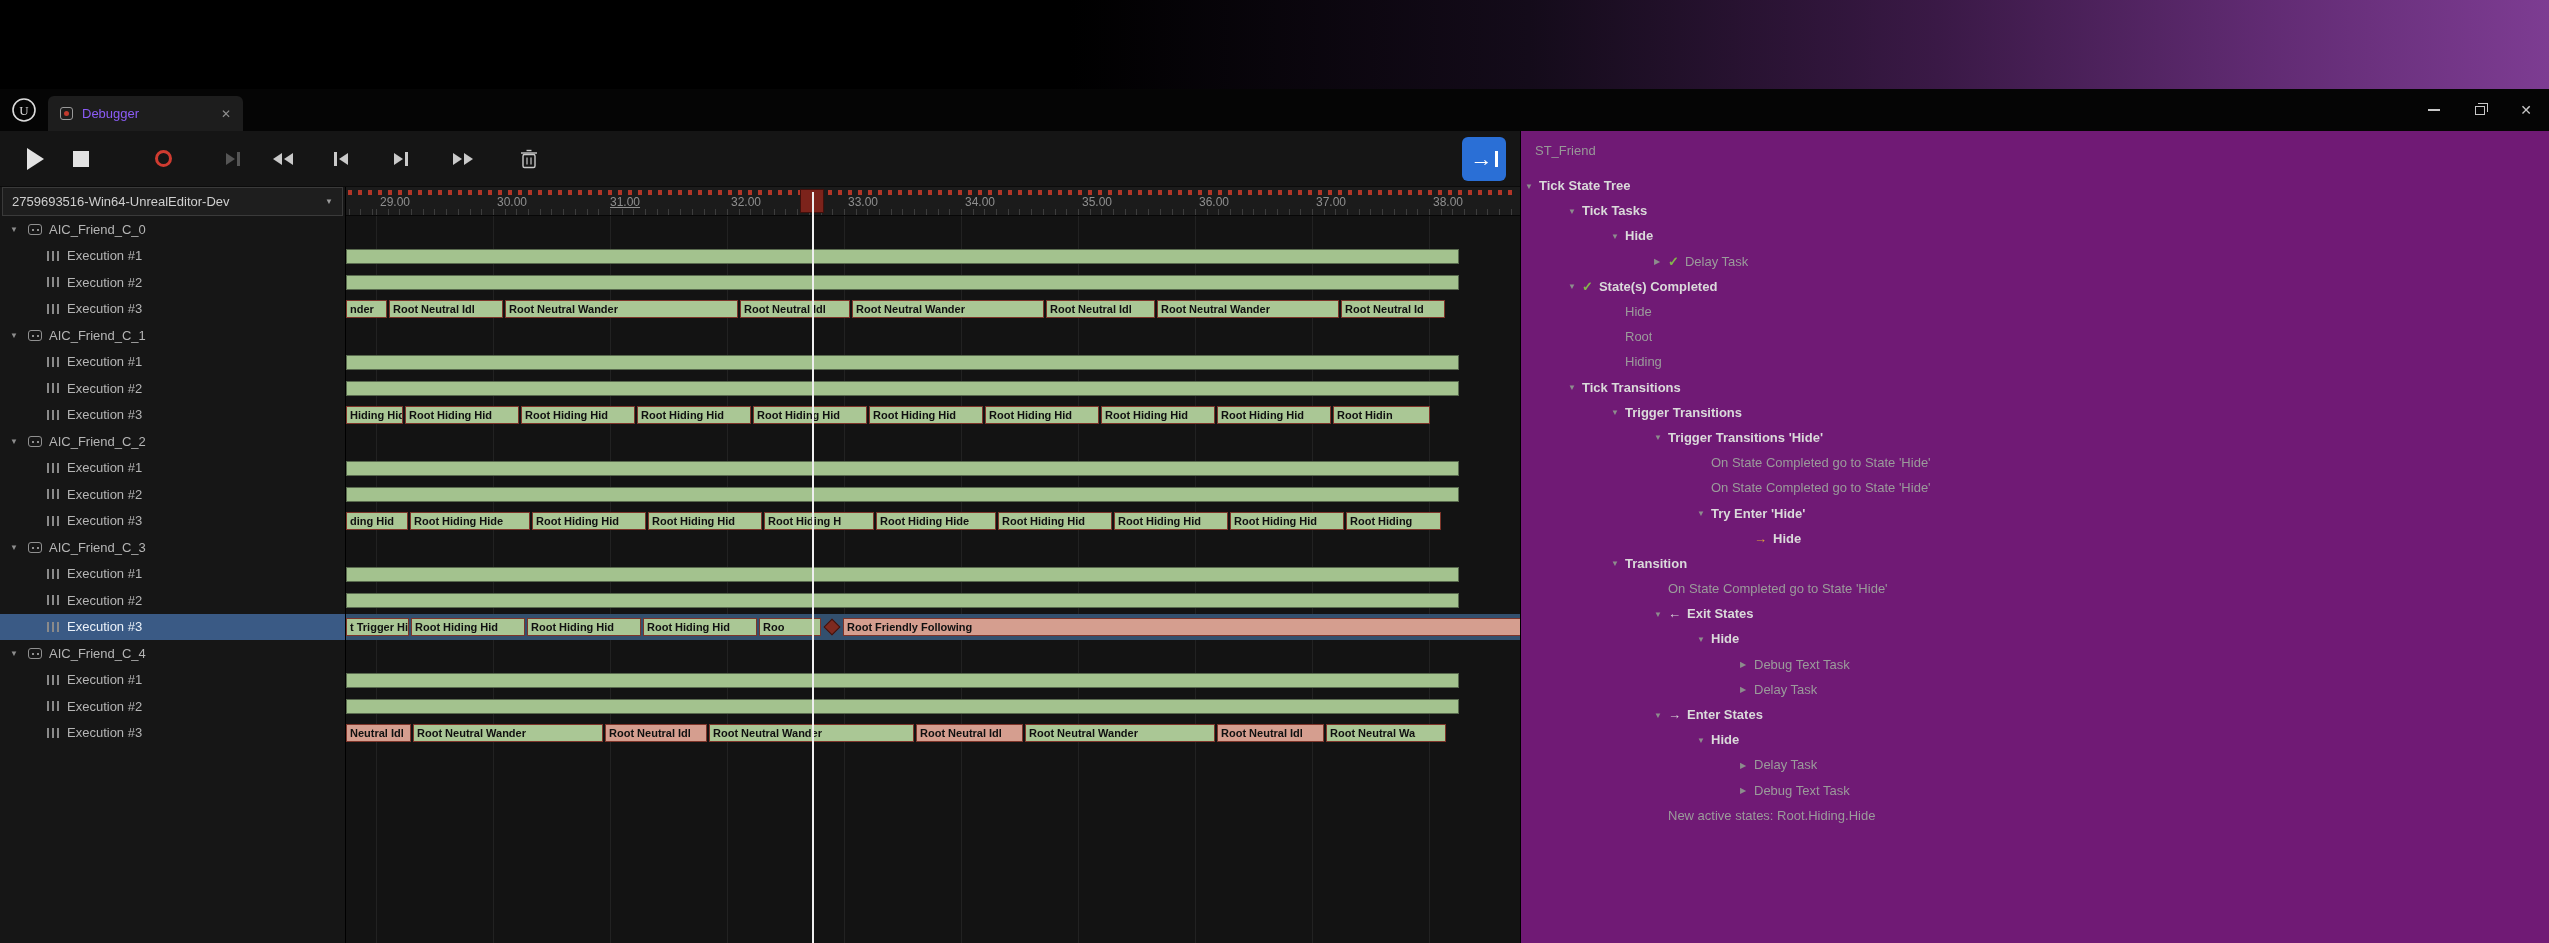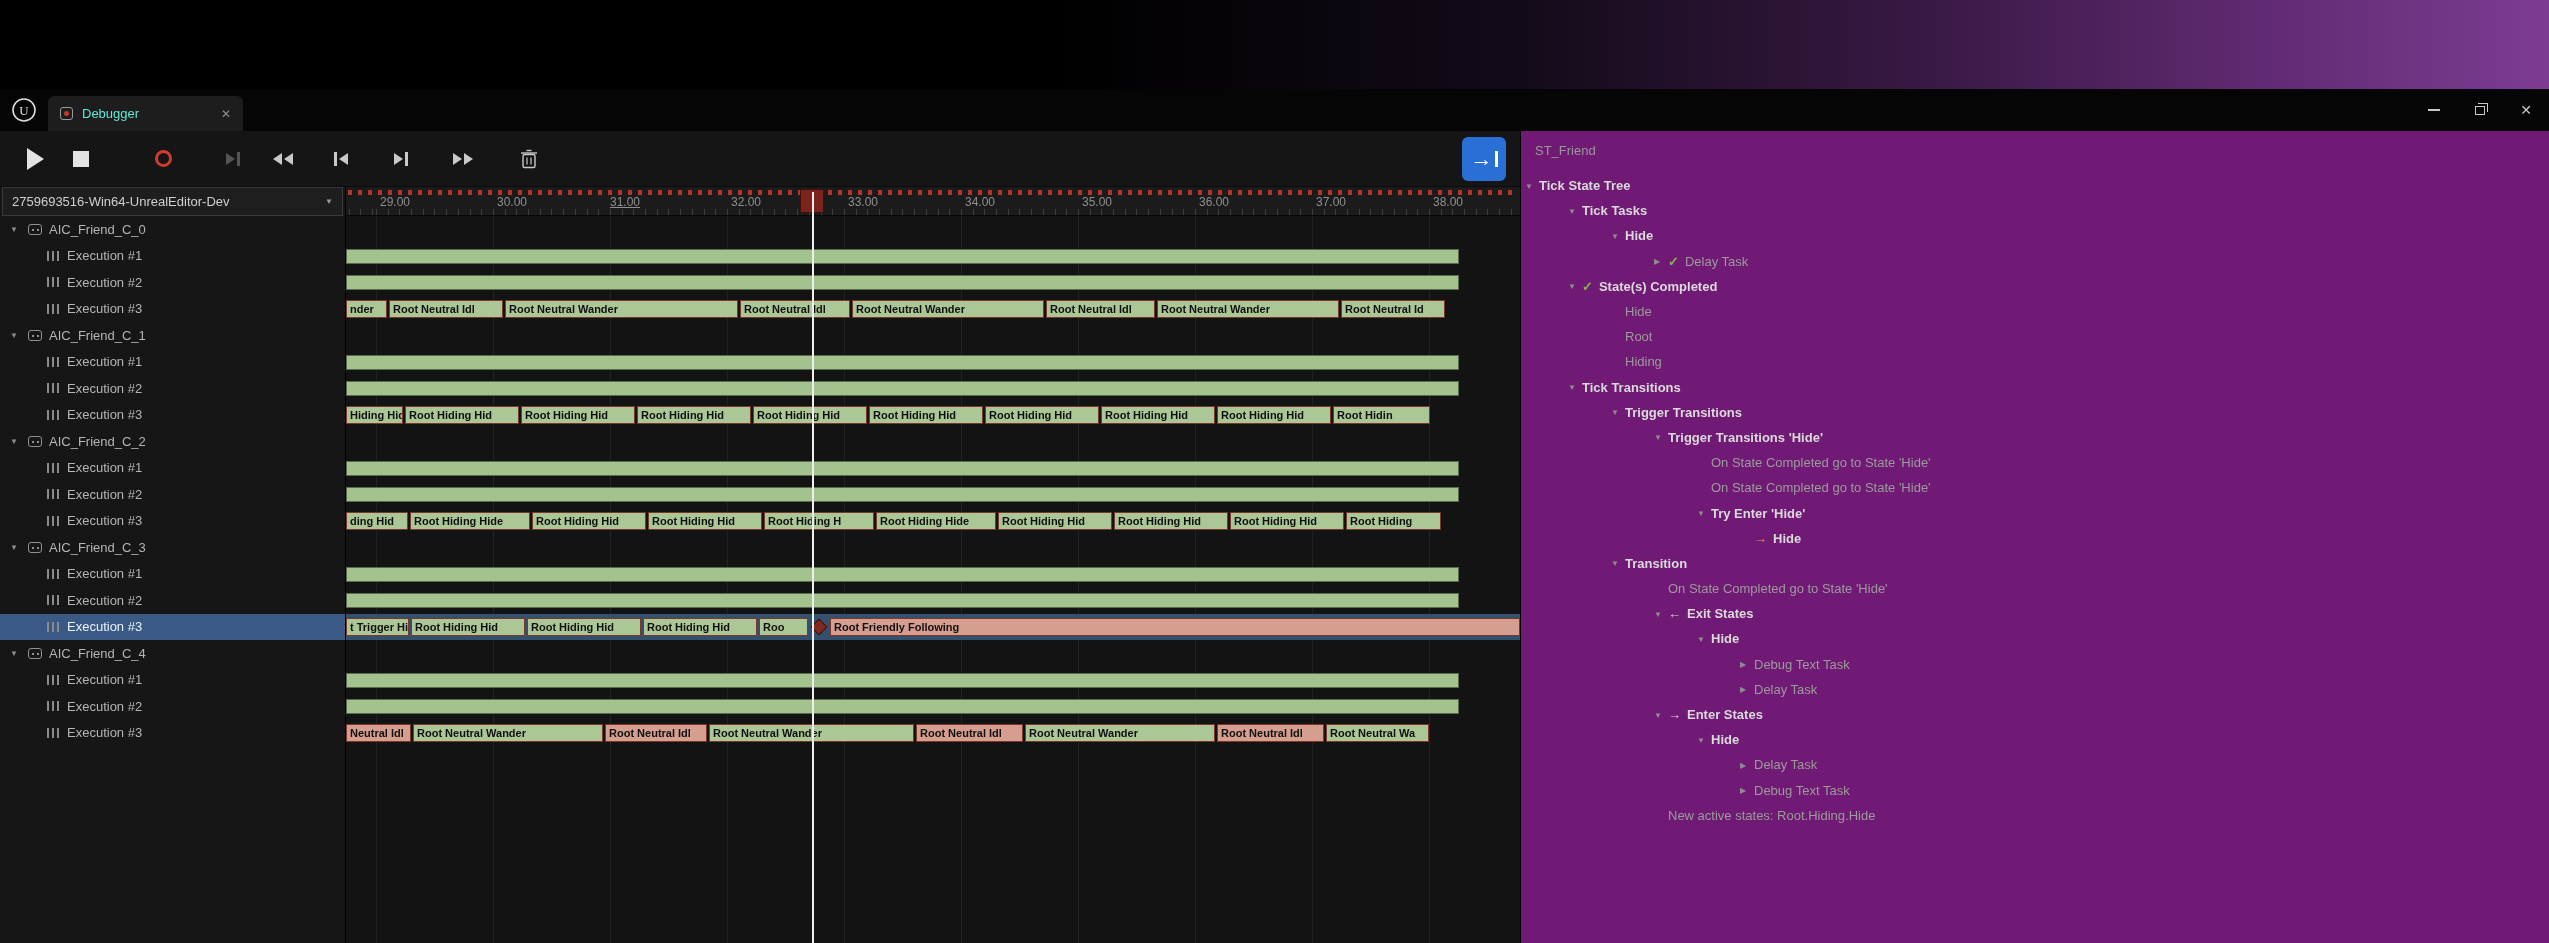--- a/index.html
+++ b/index.html
@@ -10,21 +10,21 @@
   .desktop{position:absolute;left:0;top:0;width:100%;height:89px;
     background:linear-gradient(90deg,#000 0%,#000 42%,#140b1a 60%,#3a1946 76%,#612b73 89%,#7d3c92 100%);}
   
   .window{position:absolute;left:0;top:89px;right:0;bottom:0;background:#161616;display:flex;flex-direction:column;}
   
   .titlebar{height:42px;background:#050505;display:flex;align-items:stretch;flex:0 0 auto;}
   .logo{width:48px;display:flex;align-items:center;justify-content:center;}
   .tab{margin-top:7px;width:195px;background:#1d1d1d;border-radius:6px 6px 0 0;display:flex;align-items:center;gap:9px;padding:0 12px;}
   .tabicon{width:13px;height:13px;border:1px solid #9a9a9a;border-radius:3px;position:relative;flex:0 0 auto;}
   .tabicon::after{content:"";position:absolute;left:3px;top:3px;width:5px;height:5px;border-radius:50%;background:#c23a2e;}
-  .tablabel{font-size:13px;color:#5eead4;}
+  .tablabel{font-size:13px;color:#8b5cf6;}
   .tabclose{margin-left:auto;font-size:12px;color:#8f8f8f;cursor:default;}
   .tbspacer{flex:1;}
   .wctrl{width:46px;display:flex;align-items:center;justify-content:center;color:#c8c8c8;font-size:14px;}
   .minline{width:12px;height:2px;background:#c8c8c8;display:block;}
   .rest{position:relative;width:10px;height:9px;border:1px solid #c8c8c8;background:#050505;}
   .rest::before{content:"";position:absolute;left:2px;top:-4px;width:9px;height:8px;border-top:1px solid #c8c8c8;border-right:1px solid #c8c8c8;}
   
   .body{flex:1;display:flex;min-height:0;}
   .main{width:1520px;flex:0 0 auto;display:flex;flex-direction:column;min-height:0;}
   
@@ -369,42 +369,42 @@
                 </div>
                 <div class="trow">
                   <div class="pbar" style="width: 1113px;"></div>
                 </div>
                 <div class="trow sel">
                   <div class="segs">
                     <span class="seg" style="width: 63px;">t Trigger Hid</span>
                     <span class="seg" style="width: 114px;">Root Hiding Hid</span>
                     <span class="seg" style="width: 114px;">Root Hiding Hid</span>
                     <span class="seg" style="width: 114px;">Root Hiding Hid</span>
-                    <span class="seg" style="width: 49px;">Roo</span>
+                    <span class="seg" style="width: 62px;">Roo</span>
                     <span class="diamond"></span>
                     <span class="seg salmon" style="width: 690px;">Root Friendly Following</span>
                   </div>
                 </div>
                 <div class="trow"></div>
                 <div class="trow">
                   <div class="pbar" style="width: 1113px;"></div>
                 </div>
                 <div class="trow">
                   <div class="pbar" style="width: 1113px;"></div>
                 </div>
                 <div class="trow">
                   <div class="segs">
                     <span class="seg salmon" style="width: 65px;">Neutral Idl</span>
                     <span class="seg" style="width: 190px;">Root Neutral Wander</span>
                     <span class="seg salmon" style="width: 102px;">Root Neutral Idl</span>
                     <span class="seg" style="width: 205px;">Root Neutral Wander</span>
                     <span class="seg salmon" style="width: 107px;">Root Neutral Idl</span>
                     <span class="seg" style="width: 190px;">Root Neutral Wander</span>
                     <span class="seg salmon" style="width: 107px;">Root Neutral Idl</span>
-                    <span class="seg" style="width: 103px;">Root Neutral Wa</span>
+                    <span class="seg" style="width: 120px;">Root Neutral Wa</span>
                   </div>
                 </div>
               </div>
             <div class="playhead" style="left: 466px;"></div>
           </div>
         </div>
       </div>
 
       <div class="right">
         <div class="rtitle">ST_Friend</div>

